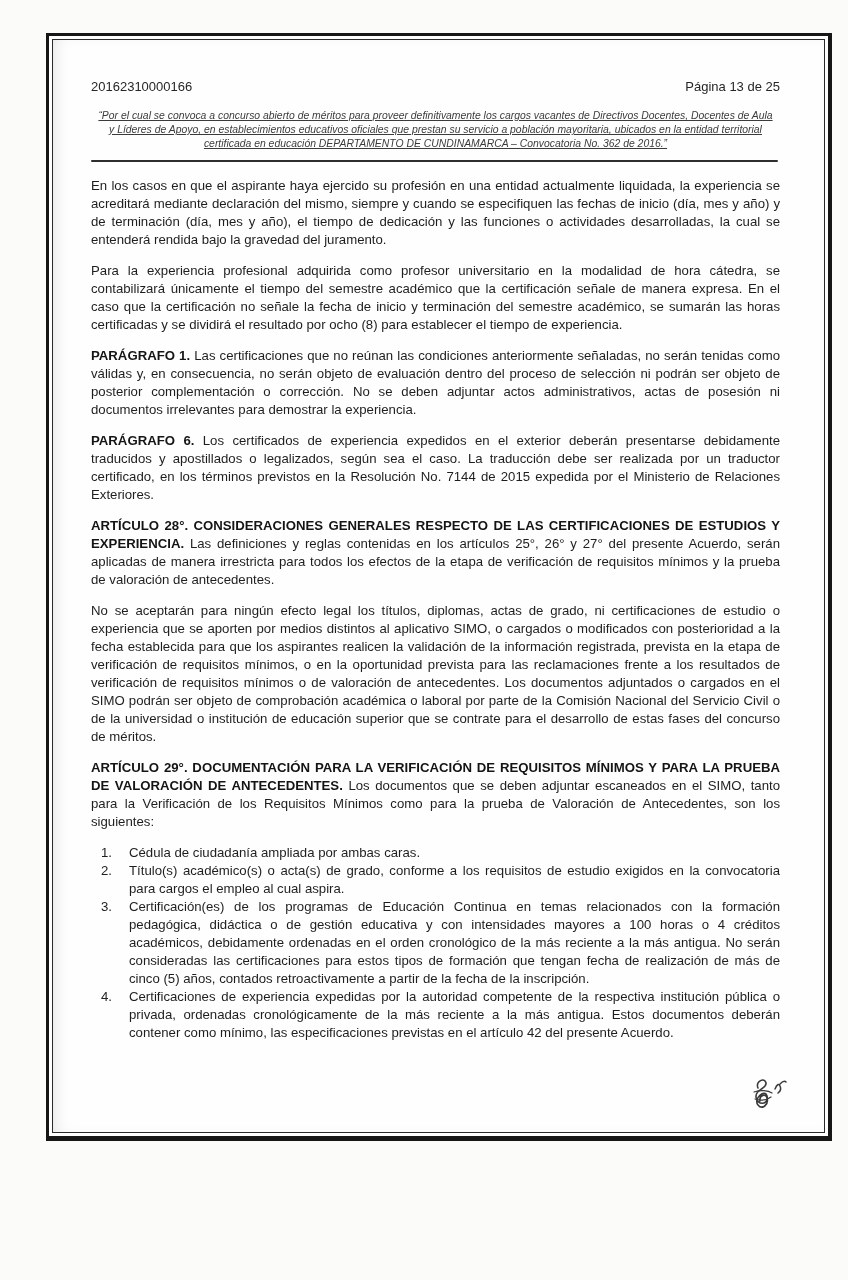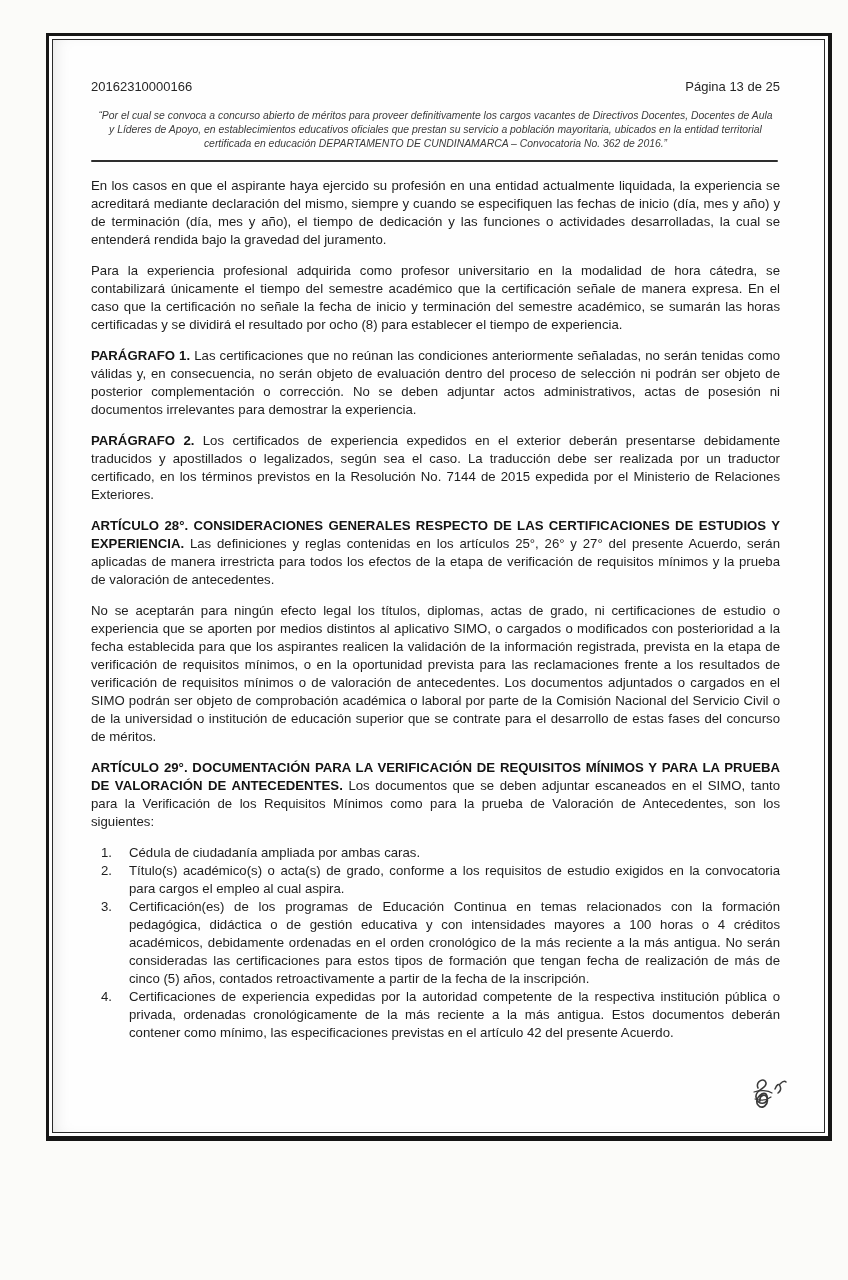--- a/index.html
+++ b/index.html
@@ -39,20 +39,21 @@
     margin-bottom:13px;
     font-size:13px;color:#262626;
   }
   .quote{
     font-style:italic;
     font-size:10.4px;
     line-height:14px;
     text-align:center;
     color:#3b3b3b;
     margin:0 6px 9px 6px;
+    text-decoration:underline;
   }
   .rule{
     height:2px;background:#2e2e2e;
     margin:4px 2px 15px 0;
     border-radius:1px;
   }
   p.para{
     margin:0 0 13px 0;
     text-align:justify;
   }
@@ -88,21 +89,21 @@
       <div class="rule"></div>
 
 
       <p class="para"><span>En los casos en que el aspirante haya ejercido su profesión en una entidad actualmente liquidada, la experiencia se acreditará mediante declaración del mismo, siempre y cuando se especifiquen las fechas de inicio (día, mes y año) y de terminación (día, mes y año), el tiempo de dedicación y las funciones o actividades desarrolladas, la cual se entenderá rendida bajo la gravedad del juramento.</span></p>
 
       <p class="para"><span>Para la experiencia profesional adquirida como profesor universitario en la modalidad de hora cátedra, se contabilizará únicamente el tiempo del semestre académico que la certificación señale de manera expresa. En el caso que la certificación no señale la fecha de inicio y terminación del semestre académico, se sumarán las horas certificadas y se dividirá el resultado por ocho (8) para establecer el tiempo de experiencia.</span></p>
 
 
       <p class="para"><strong>PARÁGRAFO 1.</strong> <span>Las certificaciones que no reúnan las condiciones anteriormente señaladas, no serán tenidas como válidas y, en consecuencia, no serán objeto de evaluación dentro del proceso de selección ni podrán ser objeto de posterior complementación o corrección. No se deben adjuntar actos administrativos, actas de posesión ni documentos irrelevantes para demostrar la experiencia.</span></p>
 
-      <p class="para"><strong>PARÁGRAFO 2.</strong> <span>Los certificados de experiencia expedidos en el exterior deberán presentarse debidamente traducidos y apostillados o legalizados, según sea el caso. La traducción debe ser realizada por un traductor certificado, en los términos previstos en la Resolución No. 7144 de 2015 expedida por el Ministerio de Relaciones Exteriores.</span></p>
+      <p class="para"><strong>PARÁGRAFO 6.</strong> <span>Los certificados de experiencia expedidos en el exterior deberán presentarse debidamente traducidos y apostillados o legalizados, según sea el caso. La traducción debe ser realizada por un traductor certificado, en los términos previstos en la Resolución No. 7144 de 2015 expedida por el Ministerio de Relaciones Exteriores.</span></p>
 
       <p class="para"><strong>ARTÍCULO 28°. CONSIDERACIONES GENERALES RESPECTO DE LAS CERTIFICACIONES DE ESTUDIOS Y EXPERIENCIA.</strong> <span>Las definiciones y reglas contenidas en los artículos 25°, 26° y 27° del presente Acuerdo, serán aplicadas de manera irrestricta para todos los efectos de la etapa de verificación de requisitos mínimos y la prueba de valoración de antecedentes.</span></p>
 
       <p class="para"><span>No se aceptarán para ningún efecto legal los títulos, diplomas, actas de grado, ni certificaciones de estudio o experiencia que se aporten por medios distintos al aplicativo SIMO, o cargados o modificados con posterioridad a la fecha establecida para que los aspirantes realicen la validación de la información registrada, prevista en la etapa de verificación de requisitos mínimos, o en la oportunidad prevista para las reclamaciones frente a los resultados de verificación de requisitos mínimos o de valoración de antecedentes. Los documentos adjuntados o cargados en el SIMO podrán ser objeto de comprobación académica o laboral por parte de la Comisión Nacional del Servicio Civil o de la universidad o institución de educación superior que se contrate para el desarrollo de estas fases del concurso de méritos.</span></p>
 
       <p class="para"><strong>ARTÍCULO 29°. DOCUMENTACIÓN PARA LA VERIFICACIÓN DE REQUISITOS MÍNIMOS Y PARA LA PRUEBA DE VALORACIÓN DE ANTECEDENTES.</strong> <span>Los documentos que se deben adjuntar escaneados en el SIMO, tanto para la Verificación de los Requisitos Mínimos como para la prueba de Valoración de Antecedentes, son los siguientes:</span></p>
 
       <div class="num-list">
         <div class="list-item">
           <span class="num">1.</span>

